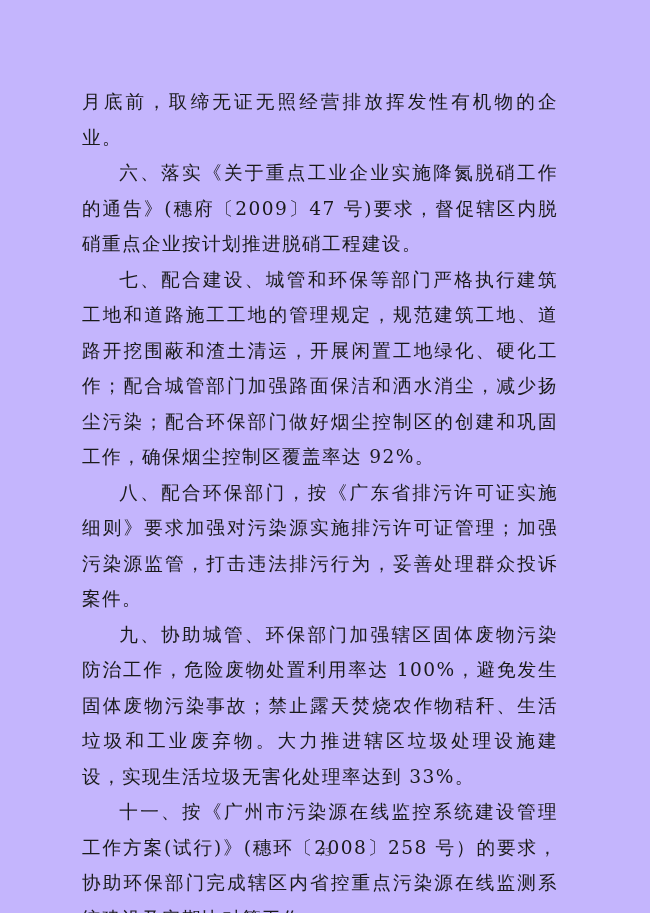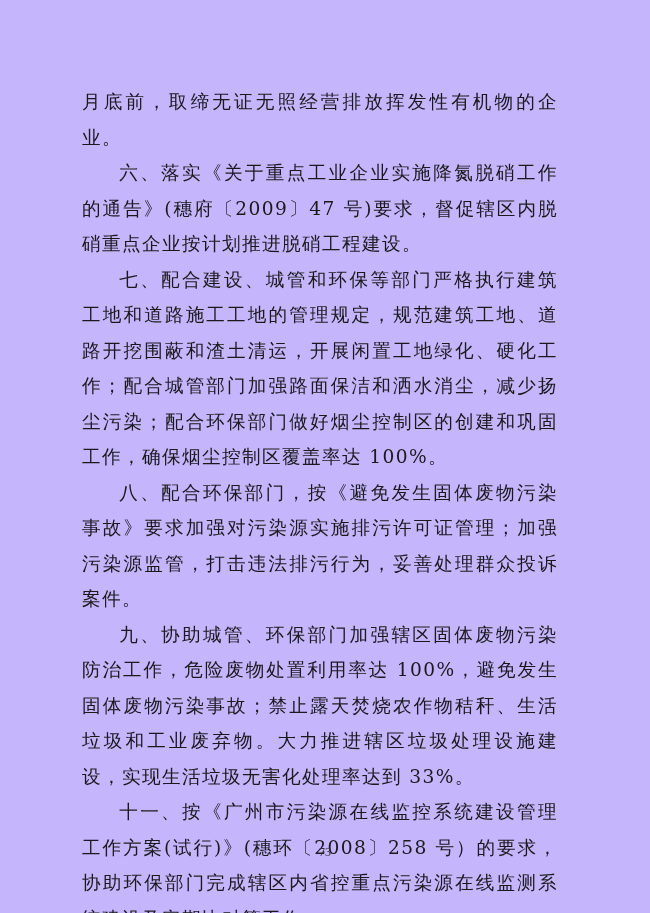--- a/index.html
+++ b/index.html
@@ -22,20 +22,20 @@
     font-family: "Liberation Serif", serif; font-size: 12px; color: #333;
   }
 </style>
 </head>
 <body>
 
 <div class="page">
   <div class="body-text">
     <p class="para cont">月底前，取缔无证无照经营排放挥发性有机物的企业。</p>
     <p class="para">六、落实《关于重点工业企业实施降氮脱硝工作的通告》(穗府〔2009〕47 号)要求，督促辖区内脱硝重点企业按计划推进脱硝工程建设。</p>
-    <p class="para">七、配合建设、城管和环保等部门严格执行建筑工地和道路施工工地的管理规定，规范建筑工地、道路开挖围蔽和渣土清运，开展闲置工地绿化、硬化工作；配合城管部门加强路面保洁和洒水消尘，减少扬尘污染；配合环保部门做好烟尘控制区的创建和巩固工作，确保烟尘控制区覆盖率达 100%。</p>
-    <p class="para">八、配合环保部门，按《避免发生固体废物污染事故》要求加强对污染源实施排污许可证管理；加强污染源监管，打击违法排污行为，妥善处理群众投诉案件。</p>
+    <p class="para">七、配合建设、城管和环保等部门严格执行建筑工地和道路施工工地的管理规定，规范建筑工地、道路开挖围蔽和渣土清运，开展闲置工地绿化、硬化工作；配合城管部门加强路面保洁和洒水消尘，减少扬尘污染；配合环保部门做好烟尘控制区的创建和巩固工作，确保烟尘控制区覆盖率达 92%。</p>
+    <p class="para">八、配合环保部门，按《广东省排污许可证实施细则》要求加强对污染源实施排污许可证管理；加强污染源监管，打击违法排污行为，妥善处理群众投诉案件。</p>
     <p class="para">九、协助城管、环保部门加强辖区固体废物污染防治工作，危险废物处置利用率达 100%，避免发生固体废物污染事故；禁止露天焚烧农作物秸秆、生活垃圾和工业废弃物。大力推进辖区垃圾处理设施建设，实现生活垃圾无害化处理率达到 33%。</p>
     <p class="para">十一、按《广州市污染源在线监控系统建设管理工作方案(试行)》(穗环〔2008〕258 号）的要求，协助环保部门完成辖区内省控重点污染源在线监测系统建设及定期比对等工作。</p>
 
   </div>
   <div class="page-number">73</div>
 </div>
 
 </body></html>

